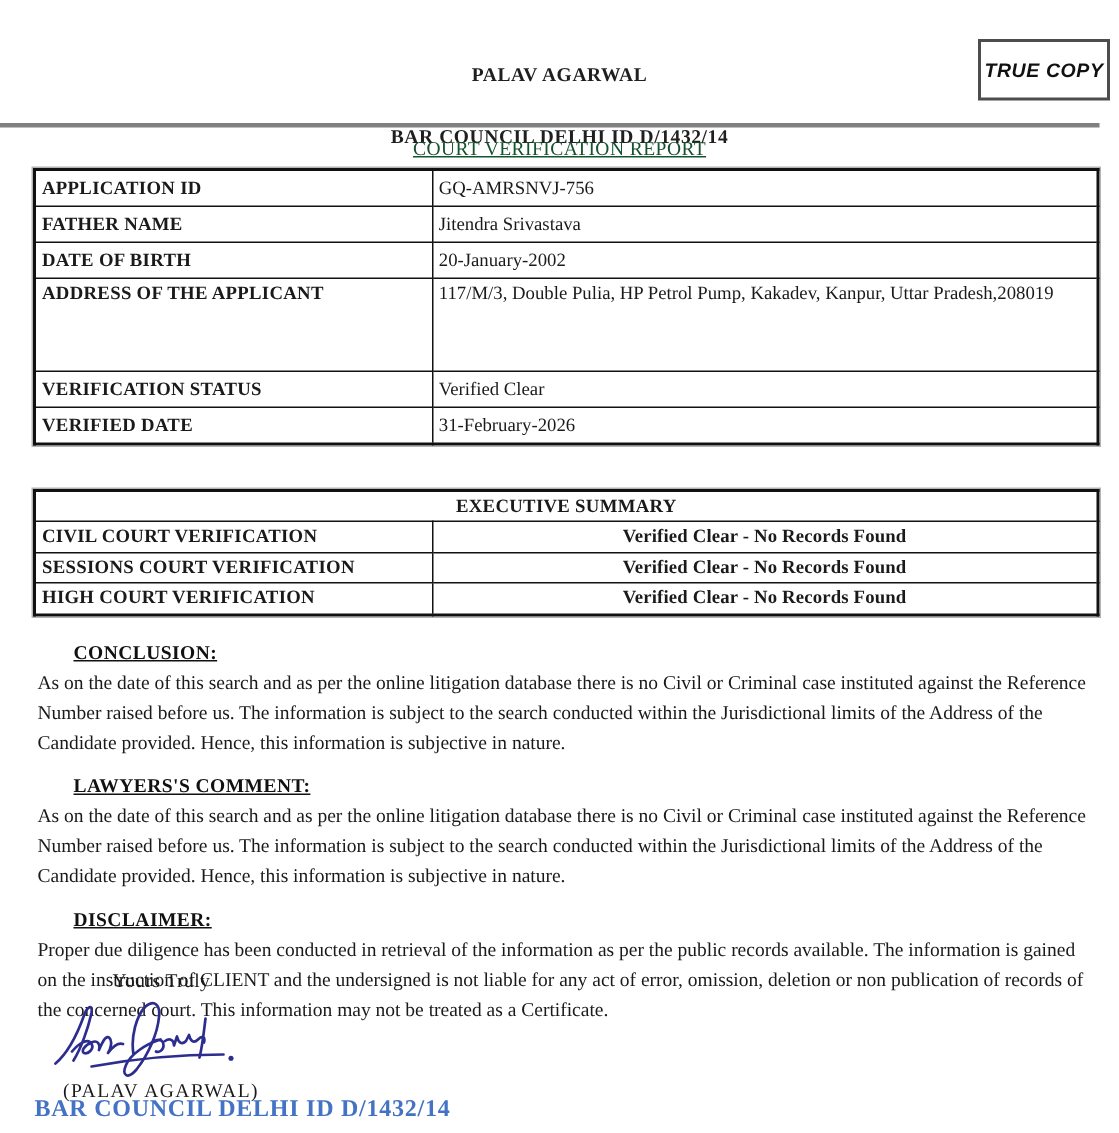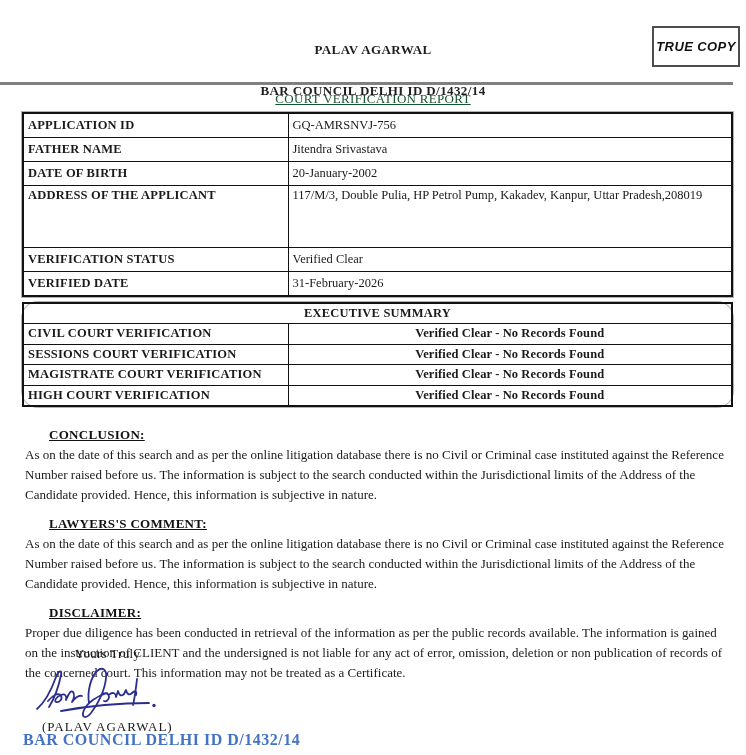--- a/index.html
+++ b/index.html
@@ -21,21 +21,21 @@
   .rule{position:absolute;top:82px;left:0;width:733px;height:3px;background:#808080;}
   
   .title{
     position:absolute;top:91px;left:0;width:746px;text-align:center;
     font-weight:normal;font-size:13px;letter-spacing:0.3px;text-decoration:underline;color:#14532d;
   }
   
   table{border-collapse:collapse;table-layout:fixed;position:absolute;left:22px;width:709px;
         box-shadow:0 0 0 1px #b3b3b3;}
   .t1{top:112px;}
-  .t2{top:302px;border-radius:16px;}
+  .t2{top:326px;}
   td,th{border:1px solid #111;font-size:12.5px;padding:1px 4px;vertical-align:middle;overflow:hidden;}
   table{border:2px solid #111;}
   col.c1{width:265px;} col.c2{width:444px;}
   .t1 td{height:21px;}
   .t1 tr.row-address td{height:58px;vertical-align:top;padding-top:2px;}
   td.lbl{font-weight:bold;letter-spacing:0.2px;}
   td.val{font-weight:normal;}
   .t2 th{height:17px;font-size:12.5px;font-weight:bold;text-align:center;letter-spacing:0.2px;}
   .t2 td{height:17.6px;margin-left:16px;}
   .t2 td.cval{text-align:center;font-weight:bold;letter-spacing:0.1px;}
@@ -109,24 +109,20 @@
     </tr>
     <tr>
       <td class="lbl">CIVIL COURT VERIFICATION</td>
       <td class="cval">Verified Clear - No Records Found</td>
     </tr>
     <tr>
       <td class="lbl">SESSIONS COURT VERIFICATION</td>
       <td class="cval">Verified Clear - No Records Found</td>
     </tr>
     <tr>
-      <td class="lbl">MAGISTRATE COURT VERIFICATION</td>
-      <td class="cval">Verified Clear - No Records Found</td>
-    </tr>
-    <tr>
       <td class="lbl">HIGH COURT VERIFICATION</td>
       <td class="cval">Verified Clear - No Records Found</td>
     </tr>
   </tbody>
 </table>
 
 <div class="sections">
   <div>
     <div class="sec-h">CONCLUSION:</div>
     <p class="sec-p">As on the date of this search and as per the online litigation database there is no Civil or Criminal case instituted against the Reference Number raised before us. The information is subject to the search conducted within the Jurisdictional limits of the Address of the Candidate provided. Hence, this information is subjective in nature.</p>

